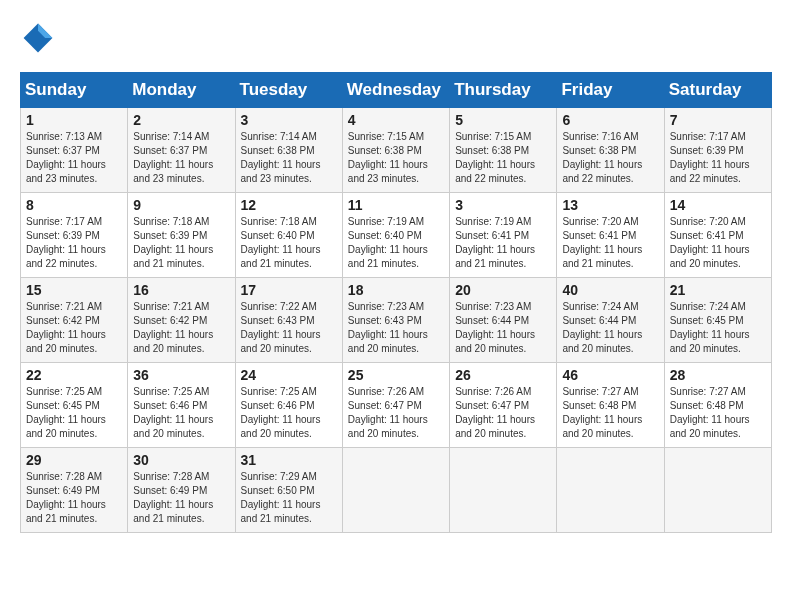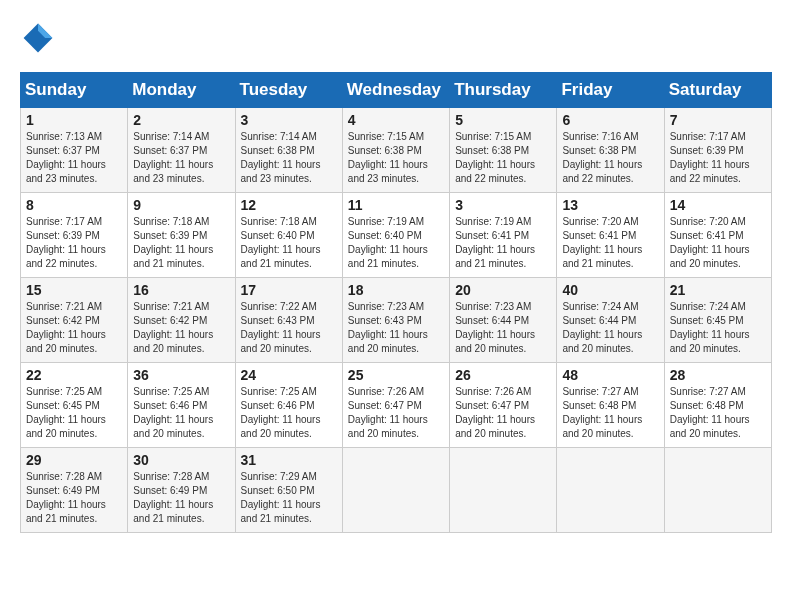--- a/index.html
+++ b/index.html
@@ -332,21 +332,21 @@
       </td>
         <td>
         <span class="day-num">26</span>
         <div class="day-info">
           Sunrise: 7:26 AM<br>
           Sunset: 6:47 PM<br>
           Daylight: 11 hours and 20 minutes.
         </div>
       </td>
         <td>
-        <span class="day-num">48</span>
+        <span class="day-num">46</span>
         <div class="day-info">
           Sunrise: 7:27 AM<br>
           Sunset: 6:48 PM<br>
           Daylight: 11 hours and 20 minutes.
         </div>
       </td>
         <td>
         <span class="day-num">28</span>
         <div class="day-info">
           Sunrise: 7:27 AM<br>

